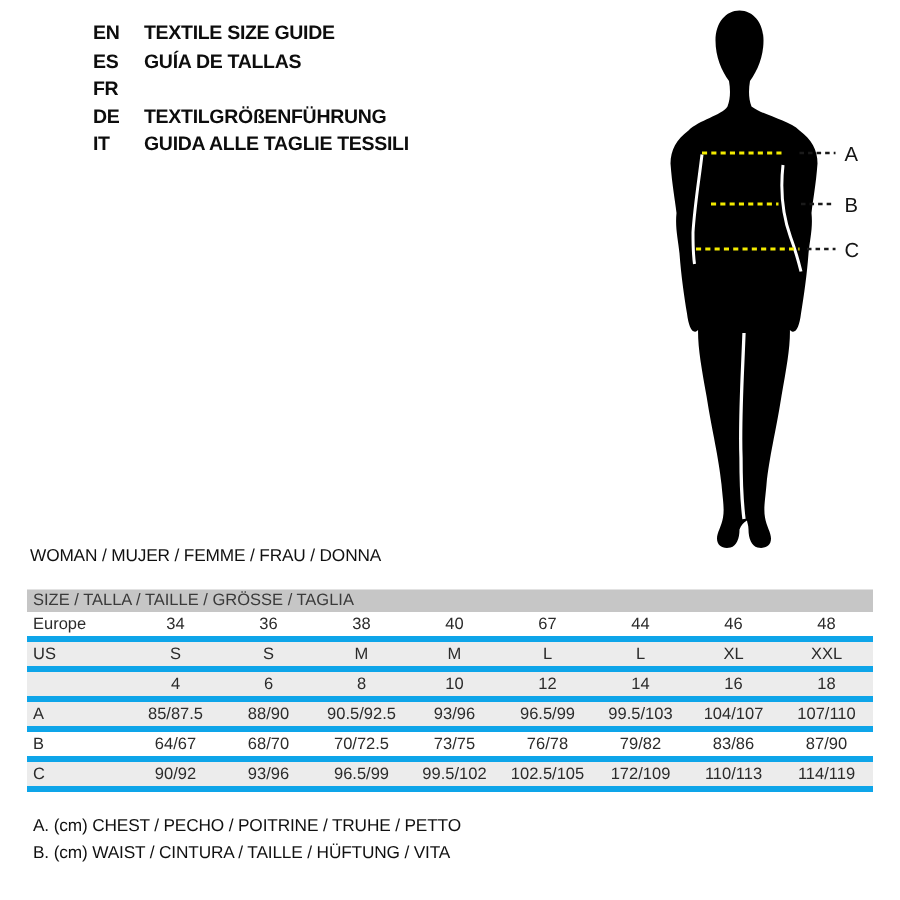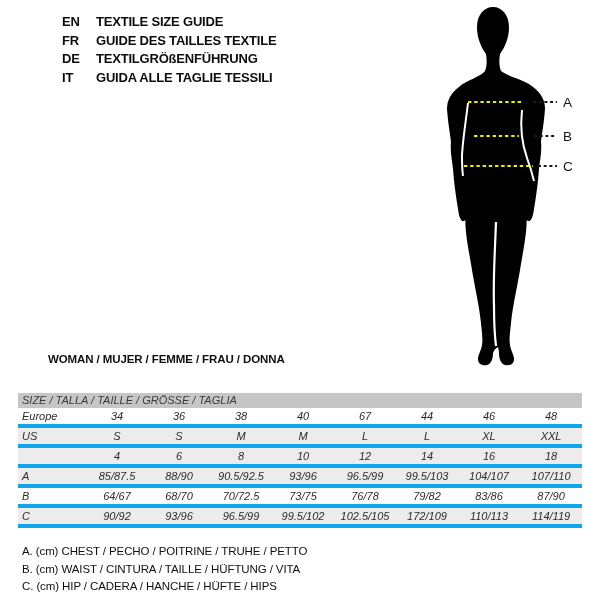--- a/index.html
+++ b/index.html
@@ -13,28 +13,28 @@
     position:absolute;left:26px;top:13px;
     font-size:13px;font-weight:bold;line-height:18.6px;letter-spacing:-0.2px;color:#0d0d0d;
   }
   .lang-row{display:flex;}
   .lang-code{width:34px;flex:0 0 34px;padding-left:36px;}
   
   .figure{position:absolute;left:440px;top:0;width:170px;height:375px;}
   .marker-label{font-family:"Liberation Sans",sans-serif;font-size:13.5px;fill:#141414;}
   
   .woman-title{
-    position:absolute;left:20px;top:353px;
-    font-size:11.5px;font-weight:bold;letter-spacing:-0.1px;color:#101010;margin-left:28px;
+    position:absolute;left:20px;top:365px;
+    font-size:11.5px;font-weight:normal;letter-spacing:-0.1px;color:#101010;
   }
   
   .size-table{
     position:absolute;left:18px;top:393px;width:564px;
     border-collapse:collapse;table-layout:fixed;
-    font-size:11px;color:#2b2b2b;font-style:italic;
+    font-size:11px;color:#2b2b2b;
   }
   .size-table col.lbl{width:68px;}
   .size-table col.val{width:62px;}
   .size-table thead th{
     background:var(--header-bg,#c6c6c6);
     text-align:left;font-weight:normal;color:#3a3a3a;
     height:15px;padding:0 0 0 4px;font-size:11px;line-height:15px;
   }
   .size-table tbody tr{border-bottom:4px solid #0ea5e9;}
   .size-table tbody tr.shaded{background:var(--row-bg,#ececec);margin-left:45px;}
@@ -54,22 +54,25 @@
 <body>
 
 <div class="canvas">
 
   <div class="lang-list" id="lang-list">
       <div class="lang-row">
         <span class="lang-code">EN</span>
         <span>TEXTILE SIZE GUIDE</span>
       </div>
       <div class="lang-row">
+        <span class="lang-code">ES</span>
+        <span>GUÍA DE TALLAS</span>
+      </div>
+      <div class="lang-row">
         <span class="lang-code">FR</span>
-        <span>GUIDE DES TAILLES TEXTILE</span>
       </div>
       <div class="lang-row">
         <span class="lang-code">DE</span>
         <span>TEXTILGRÖßENFÜHRUNG</span>
       </div>
       <div class="lang-row">
         <span class="lang-code">IT</span>
         <span>GUIDA ALLE TAGLIE TESSILI</span>
       </div>
     </div>
@@ -185,16 +188,15 @@
           <td>172/109</td>
           <td>110/113</td>
           <td>114/119</td>
         </tr>
       </tbody>
   </table>
 
   <div class="legend" id="legend">
       <div>A. (cm) CHEST / PECHO / POITRINE / TRUHE / PETTO</div>
       <div>B. (cm) WAIST / CINTURA / TAILLE / HÜFTUNG / VITA</div>
-      <div>C. (cm) HIP / CADERA / HANCHE / HÜFTE / HIPS</div>
     </div>
 
 </div>
 
 </body></html>

